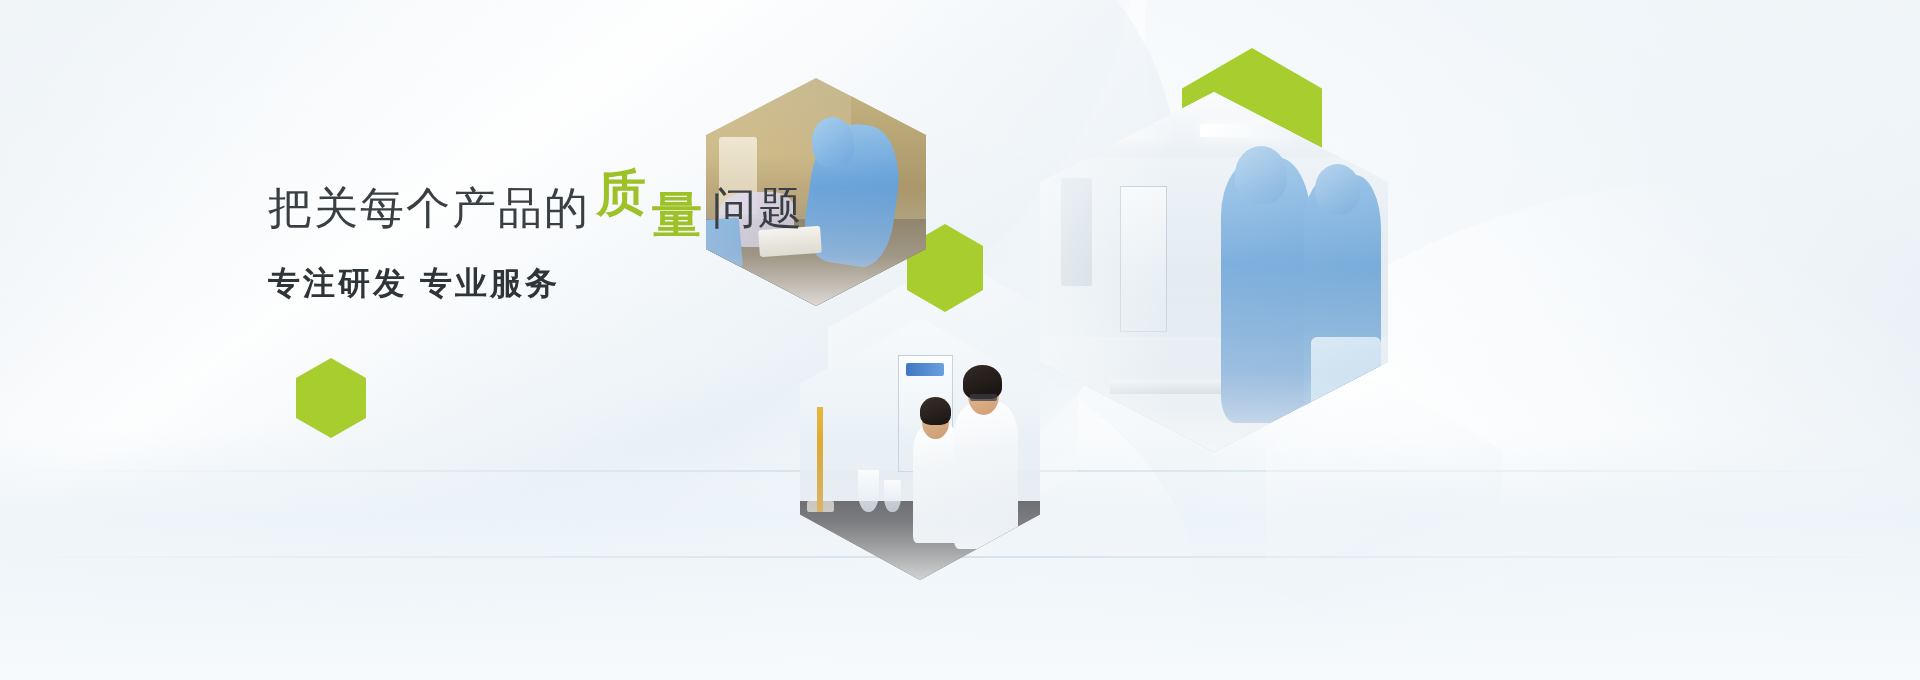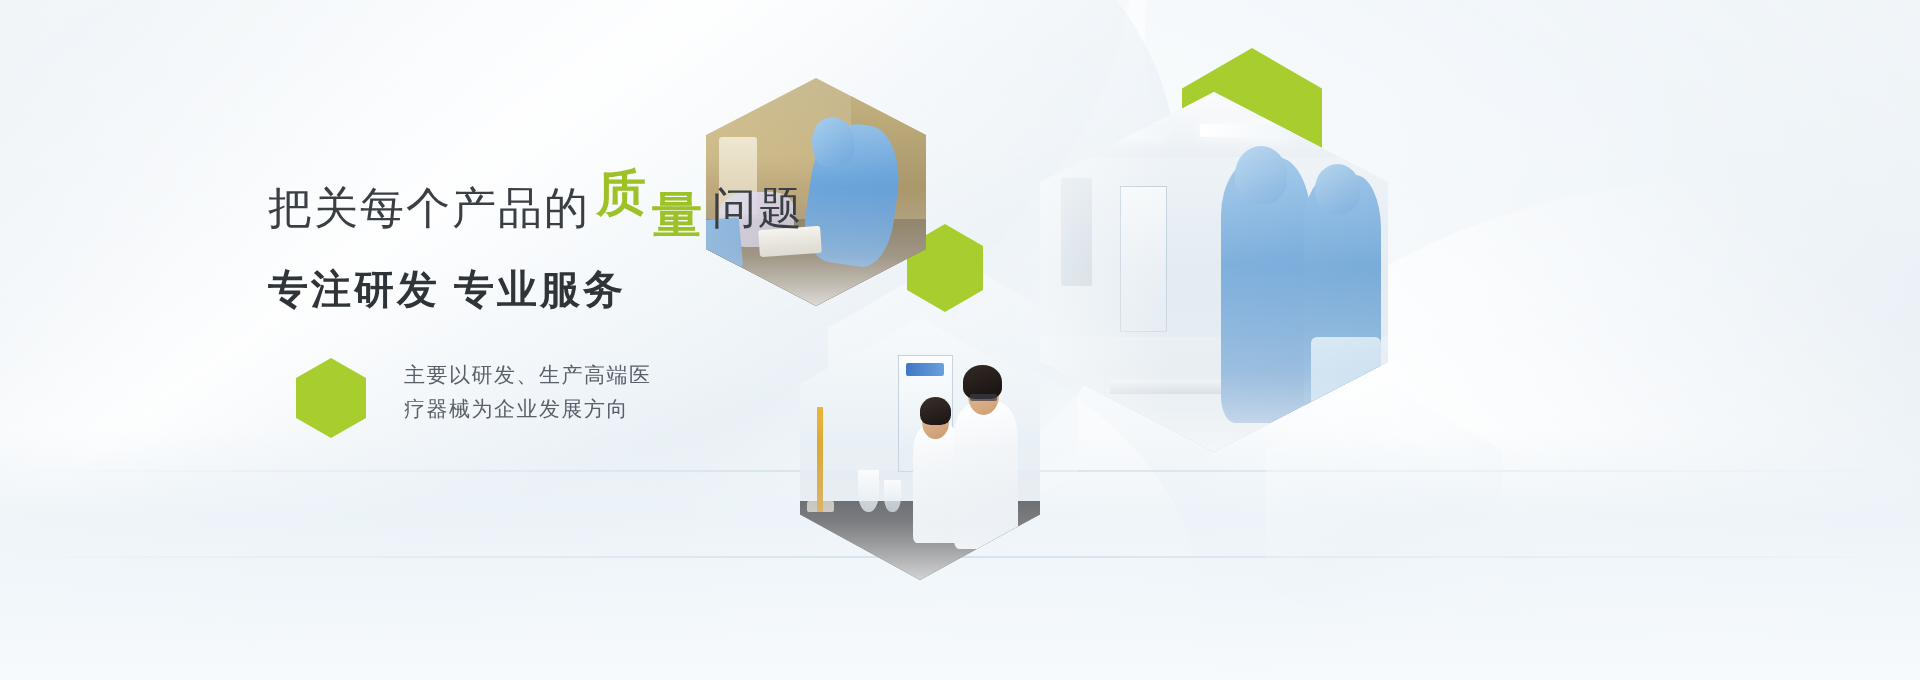--- a/index.html
+++ b/index.html
@@ -136,21 +136,21 @@
   .hex-fade-l { position:absolute; inset:0;
       background:linear-gradient(90deg, rgba(255,255,255,.55), rgba(255,255,255,0) 38%); }
 
   
   .copy { position:absolute; left:268px; top:186px; width:520px; }
   .headline1 { font-size:44px; line-height:1; color:#3a3f44; letter-spacing:2px;
       white-space:nowrap; display:flex; }
   .headline1 .plain { font-weight:400; }
   .hl-green-a { color:#9cc227; font-weight:700; font-size:50px; position:relative; top:-18px; margin:0 2px 0 6px; }
   .hl-green-b { color:#9cc227; font-weight:700; font-size:50px; position:relative; top:4px; margin:0 8px 0 2px; }
-  .headline2 { margin-top:26px; font-size:40px; font-weight:700; color:#2f3438;
+  .headline2 { margin-top:26px; font-size:32px; font-weight:700; color:#2f3438;
       letter-spacing:3px; white-space:nowrap; }
   .sub { position:absolute; left:404px; top:358px; font-size:21px; line-height:1.62;
       color:#58606a; letter-spacing:1.5px; }
   .sub div { white-space:nowrap; }
 </style>
 </head>
 <body>
 
 <div class="banner">
 
@@ -229,18 +229,14 @@
   <div class="copy">
     <div class="headline1">
       <span class="plain">把关每个产品的</span>
       <span class="hl-green-a">质</span>
       <span class="hl-green-b">量</span>
       <span class="plain">问题</span>
     </div>
     <div class="headline2">专注研发 专业服务</div>
   </div>
 
-  <div class="sub">
-    <div>主要以研发、生产高端医</div>
-    <div>疗器械为企业发展方向</div>
-  </div>
 
 </div>
 
 </body></html>

